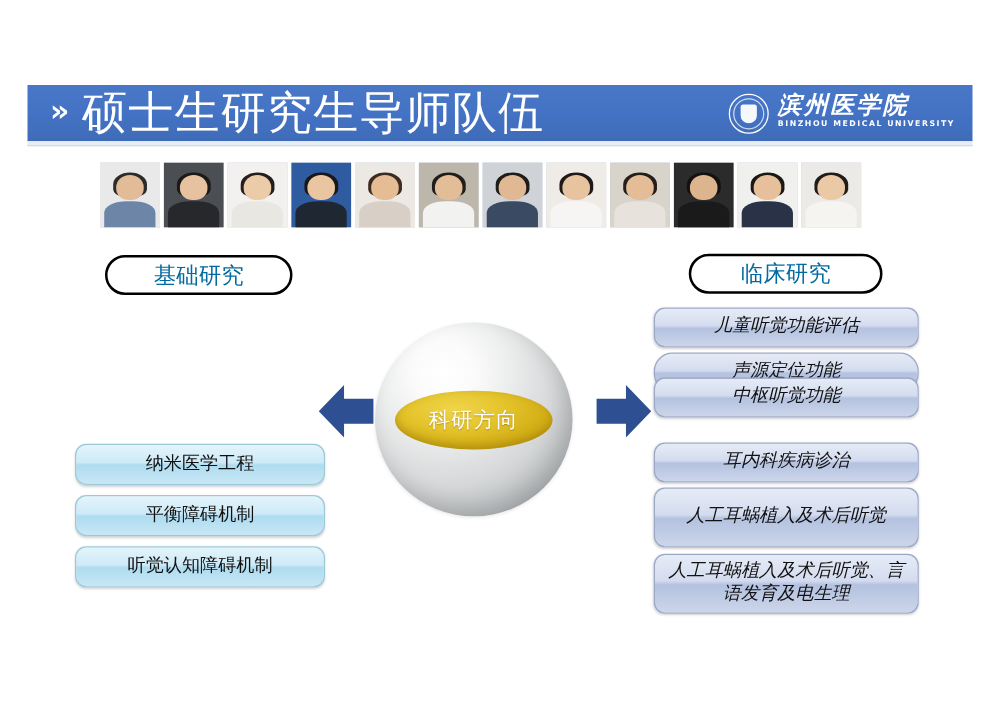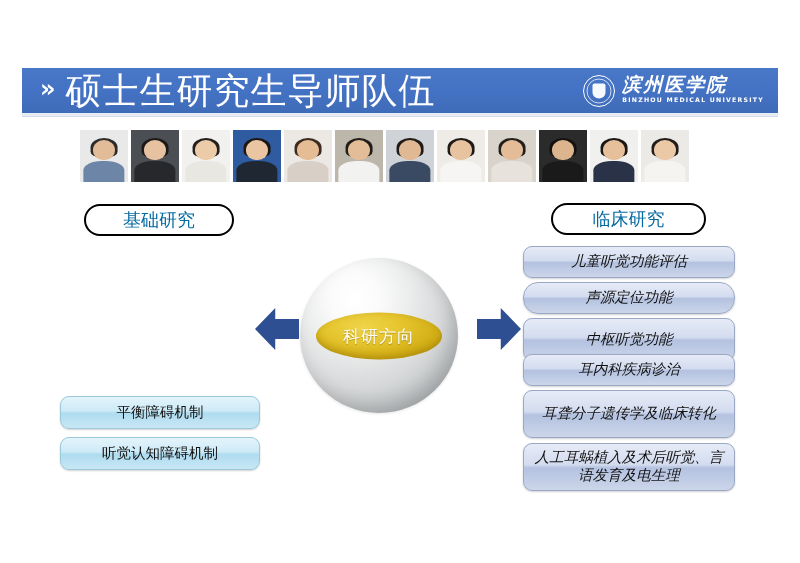--- a/index.html
+++ b/index.html
@@ -348,34 +348,35 @@
       <div class="photo">
         <div class="bg" style="background:#eceae6"></div>
         <div class="hair" style="background:#201c19"></div>
         <div class="head" style="background:#ecc9a6"></div>
         <div class="body" style="background:#f5f4f1"></div>
       </div>
     </div>
 
   <div class="pill" id="pill-basic">基础研究</div>
 
+  <div class="box box-left" style="left:60px;  top:355px; width:200px; height:33px;">纳米医学工程</div>
   <div class="box box-left" style="left:60px;  top:396px; width:200px; height:33px;">平衡障碍机制</div>
   <div class="box box-left" style="left:60px;  top:437px; width:200px; height:33px;">听觉认知障碍机制</div>
 
   <div id="sphere">
     <div id="sphere-ellipse">
       <span id="sphere-label">科研方向</span>
     </div>
   </div>
 
   <div class="arrow" id="arrow-left"></div>
   <div class="arrow" id="arrow-right"></div>
 
   <div class="pill" id="pill-clinical">临床研究</div>
 
   <div class="box box-right" style="left:523px; top:246px; width:212px; height:32px;">儿童听觉功能评估</div>
   <div class="box box-right" style="left:523px; top:282px; width:212px; height:32px;border-radius:15px;">声源定位功能</div>
-  <div class="box box-right" style="left:523px; top:318px; width:212px; height:43px;">中枢听觉功能</div>
+  <div class="box box-right" style="left:523px; top:302px; width:212px; height:32px;">中枢听觉功能</div>
   <div class="box box-right" style="left:523px; top:354px; width:212px; height:32px;">耳内科疾病诊治</div>
-  <div class="box box-right" style="left:523px; top:390px; width:212px; height:48px;">耳聋分子遗传学及临床转化</div>
+  <div class="box box-right" style="left:523px; top:390px; width:212px; height:48px;">人工耳蜗植入及术后听觉</div>
   <div class="box box-right" style="left:523px; top:443px; width:212px; height:48px;">人工耳蜗植入及术后听觉、言语发育及电生理</div>
 
 </div>
 
 </body></html>

